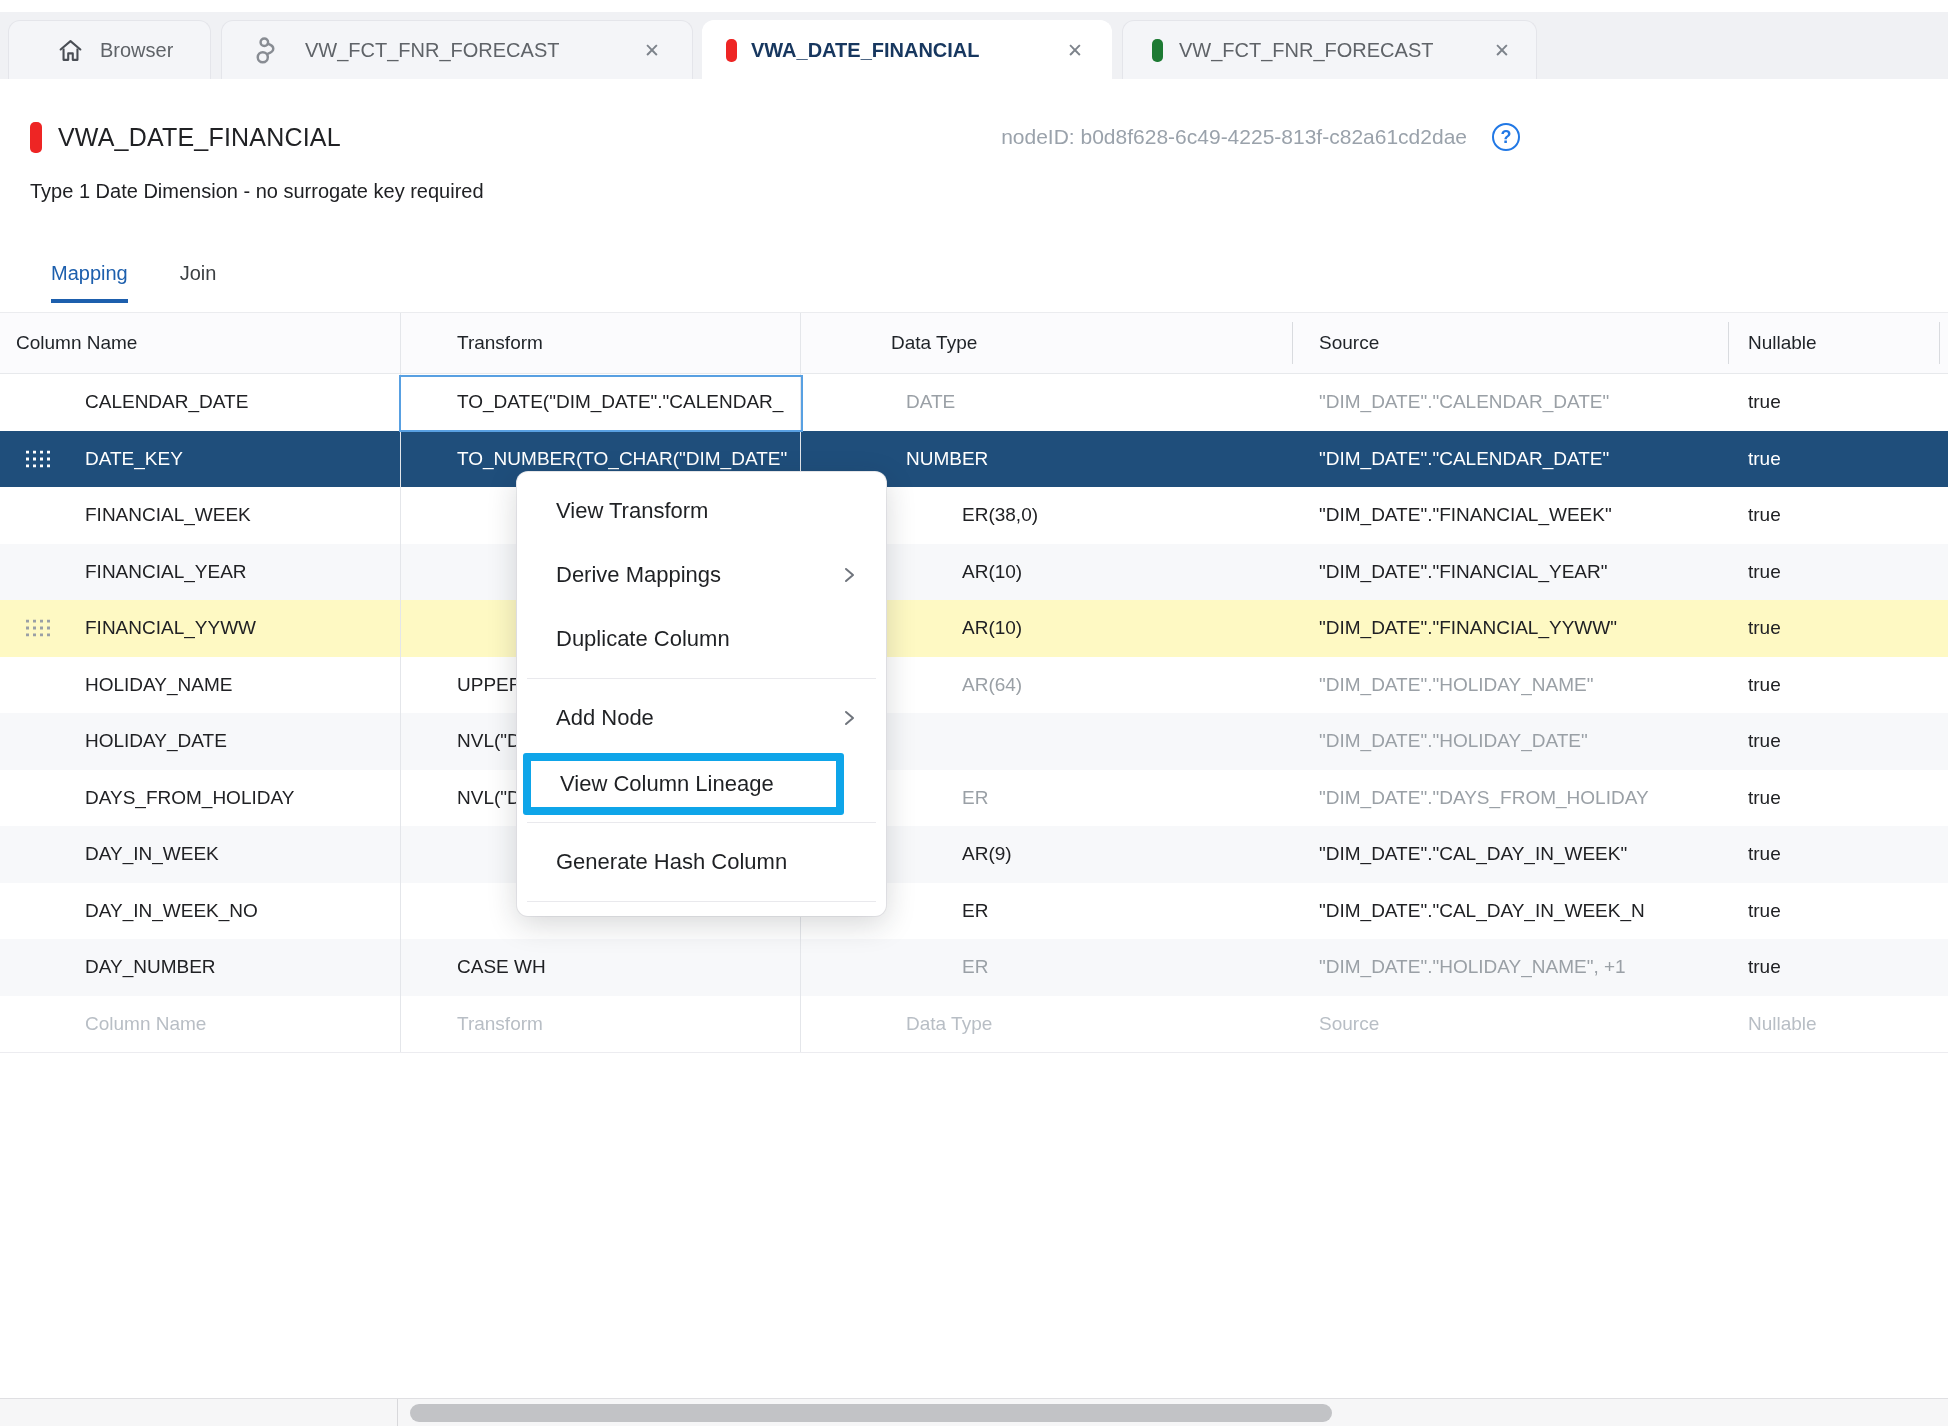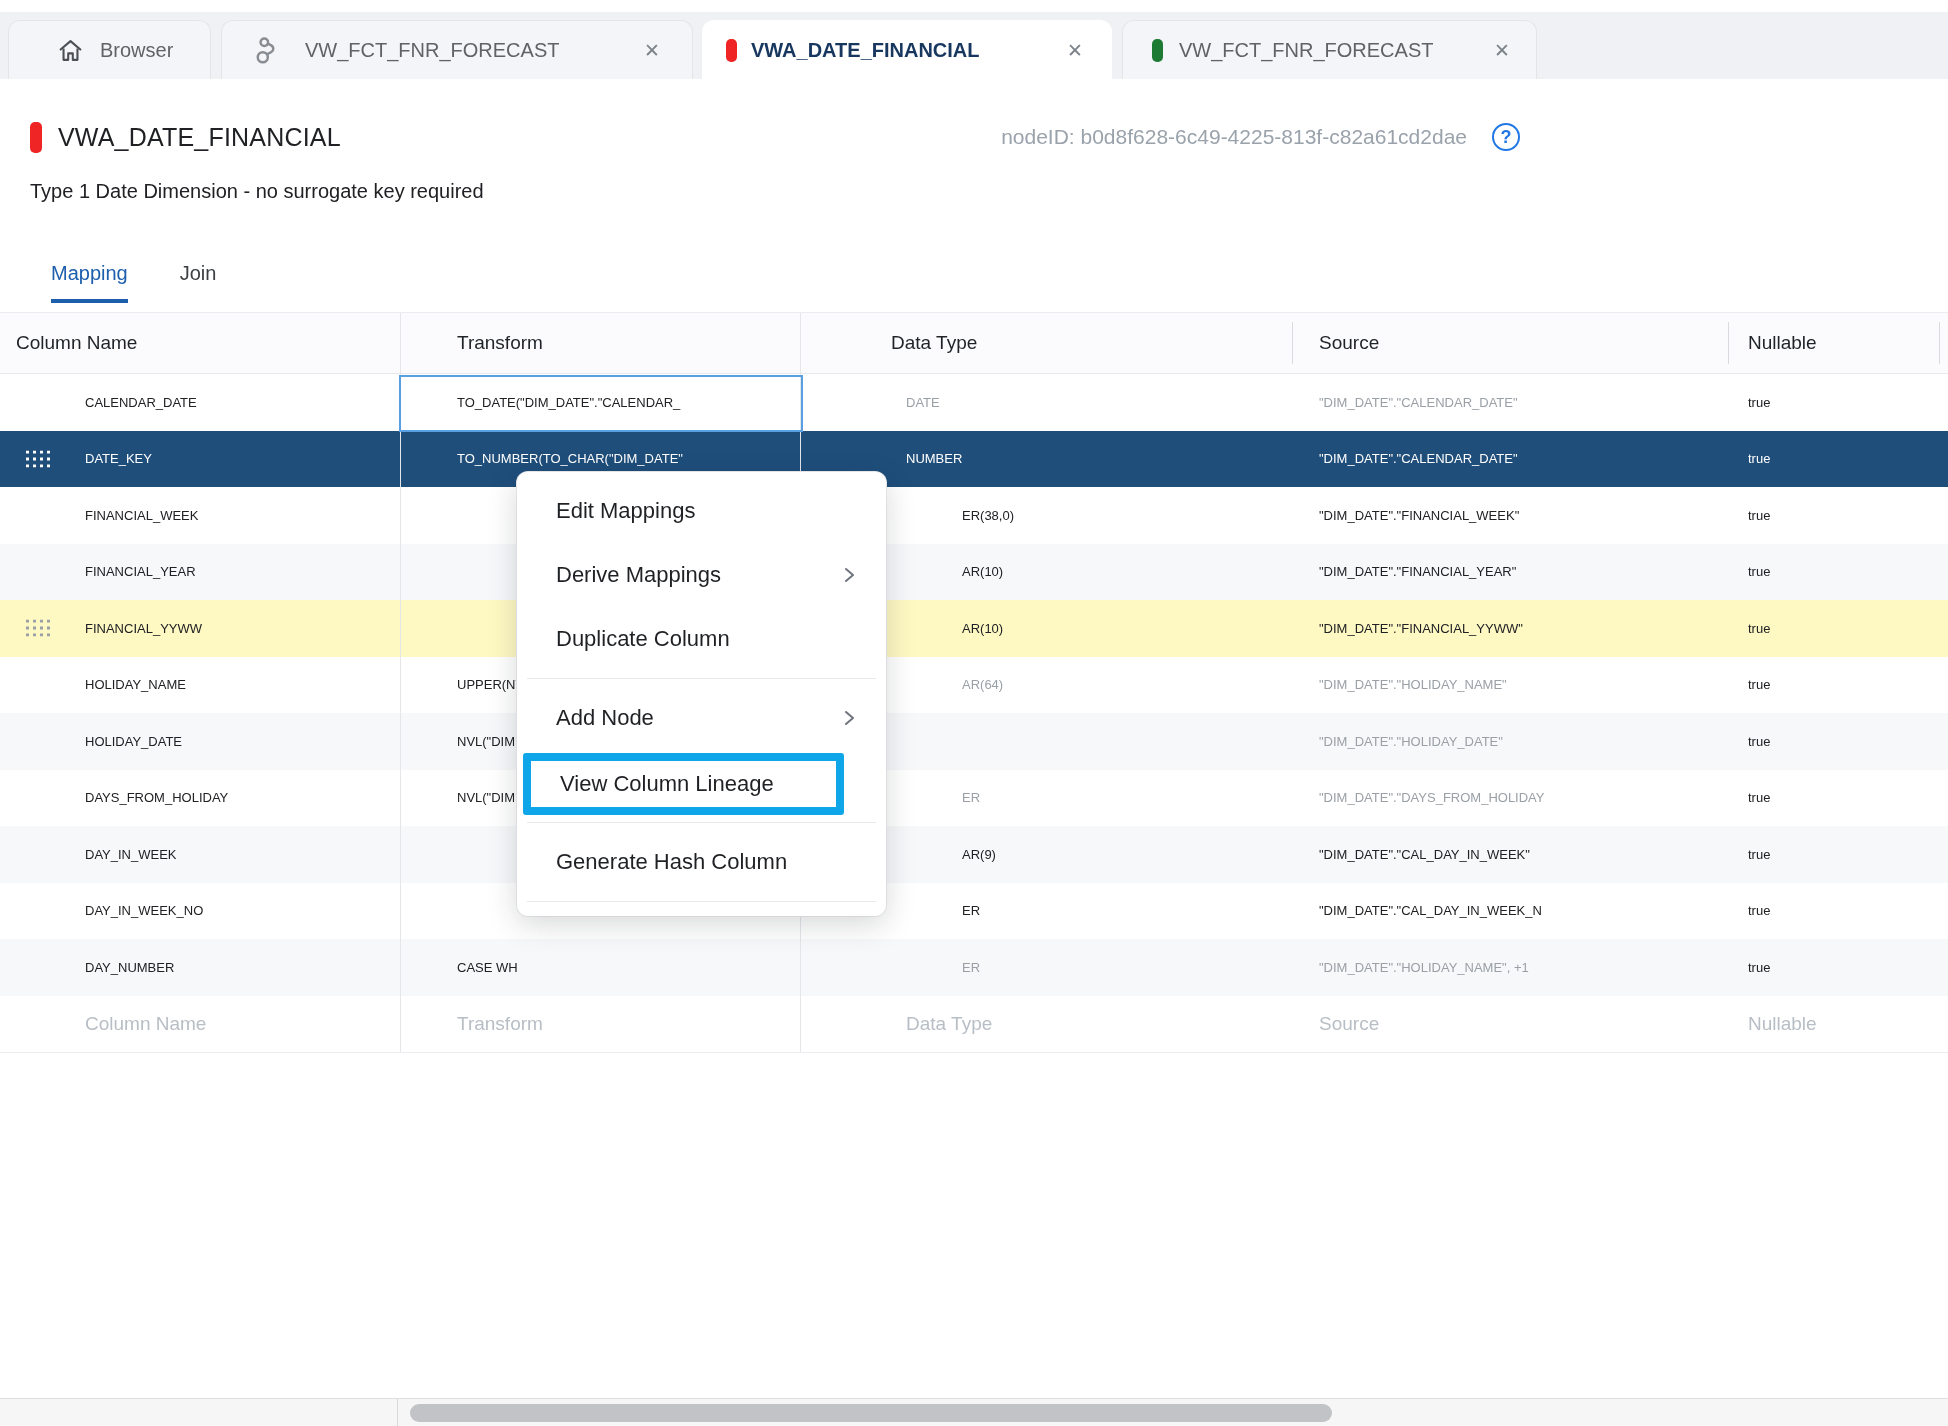--- a/index.html
+++ b/index.html
@@ -39,21 +39,21 @@
   .vline { position:absolute; top:0; bottom:0; width:1px; background:#e4e6ea; z-index:1; }
   .grid-row { display:grid; grid-template-columns:400px 401px 395px 404px 179px 169px; align-items:center;gap:32px; }
   .thead { height:61px; background:#fbfbfd; border-bottom:1px solid #e7e9ec; font-size:19px; font-weight:500; color:#1f2328; }
   .th { padding-left:25px; position:relative; height:100%; display:flex; align-items:center; }
   .th-name { padding-left:16px; }
   .th-dt { padding-left:26px; }
   .th-src { padding-left:27px; }
   .th-null { padding-left:20px; }
   .th-desc { padding-left:21px; }
   .tick::before { content:""; position:absolute; left:0; top:9px; bottom:9px; width:1px; background:#d9dbdf; }
-  .row { height:56.5px; font-size:13px; color:#202124; position:relative; }
+  .row { height:56.5px; font-size:19px; color:#202124; position:relative; }
   .row-light { background:#f7f8fa; }
   .row-hover { background:#fef9c3; }
   .row-selected { background:#1f4e7b; color:#ffffff; }
   .row-selected .src, .row-selected .dt { color:#ffffff !important; }
   .cell { padding-left:25px; white-space:nowrap; overflow:hidden; }
   .cname { padding-left:85px; }
   .dt { padding-left:41px; }
   .dt-peek { padding-left:97px; }
   .src { padding-left:27px; }
   .nullable { padding-left:20px; }
@@ -280,21 +280,21 @@
       <div class="cell src">Source</div>
       <div class="cell nullable">Nullable</div>
       <div class="cell">Description</div>
     </div>
 
     <div class="sel-outline"></div>
   </div>
 
   <div class="menu">
     <div class="mi">
-      <span>Edit Mappings</span>
+      <span>View Transform</span>
     </div>
     <div class="mi">
       <span>Derive Mappings</span>
       <span class="chev">
         <svg width="13" height="20" viewBox="0 0 13 20">
             <path d="M3 4 L10 10 L3 16" fill="none" stroke="#6f747c" stroke-width="2" stroke-linecap="round" stroke-linejoin="round"></path>
           </svg>
       </span>
     </div>
     <div class="mi">

